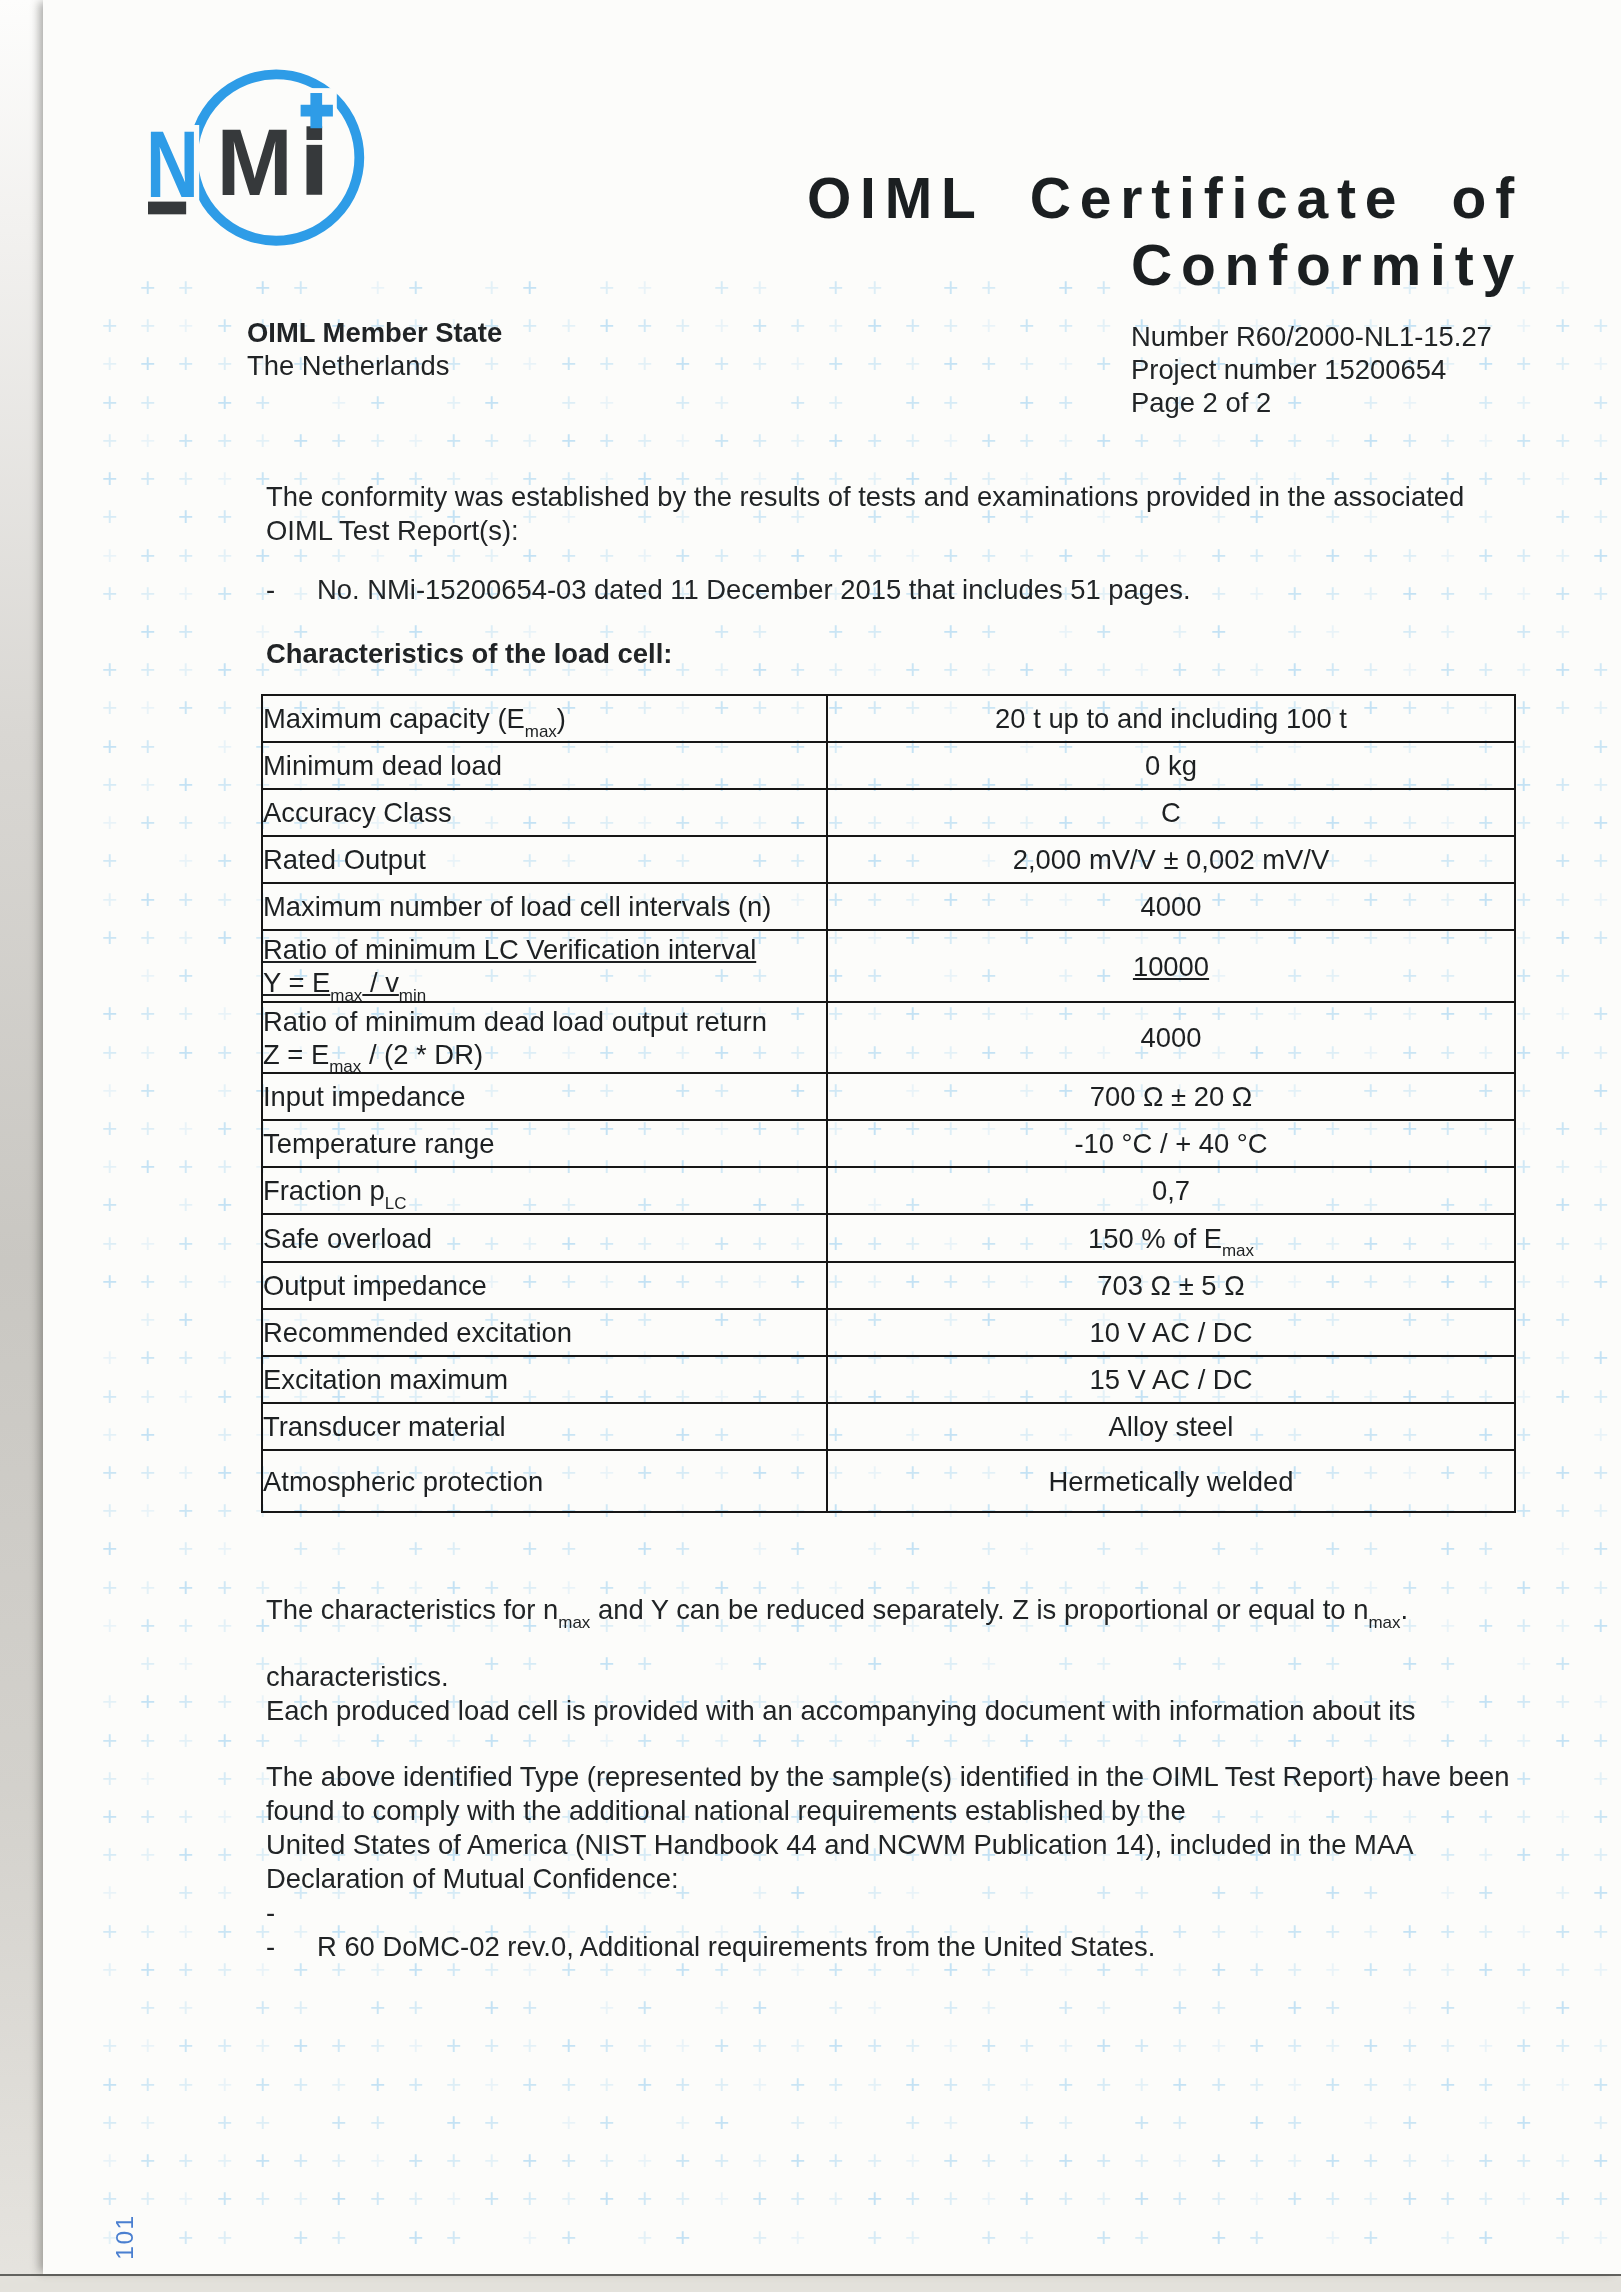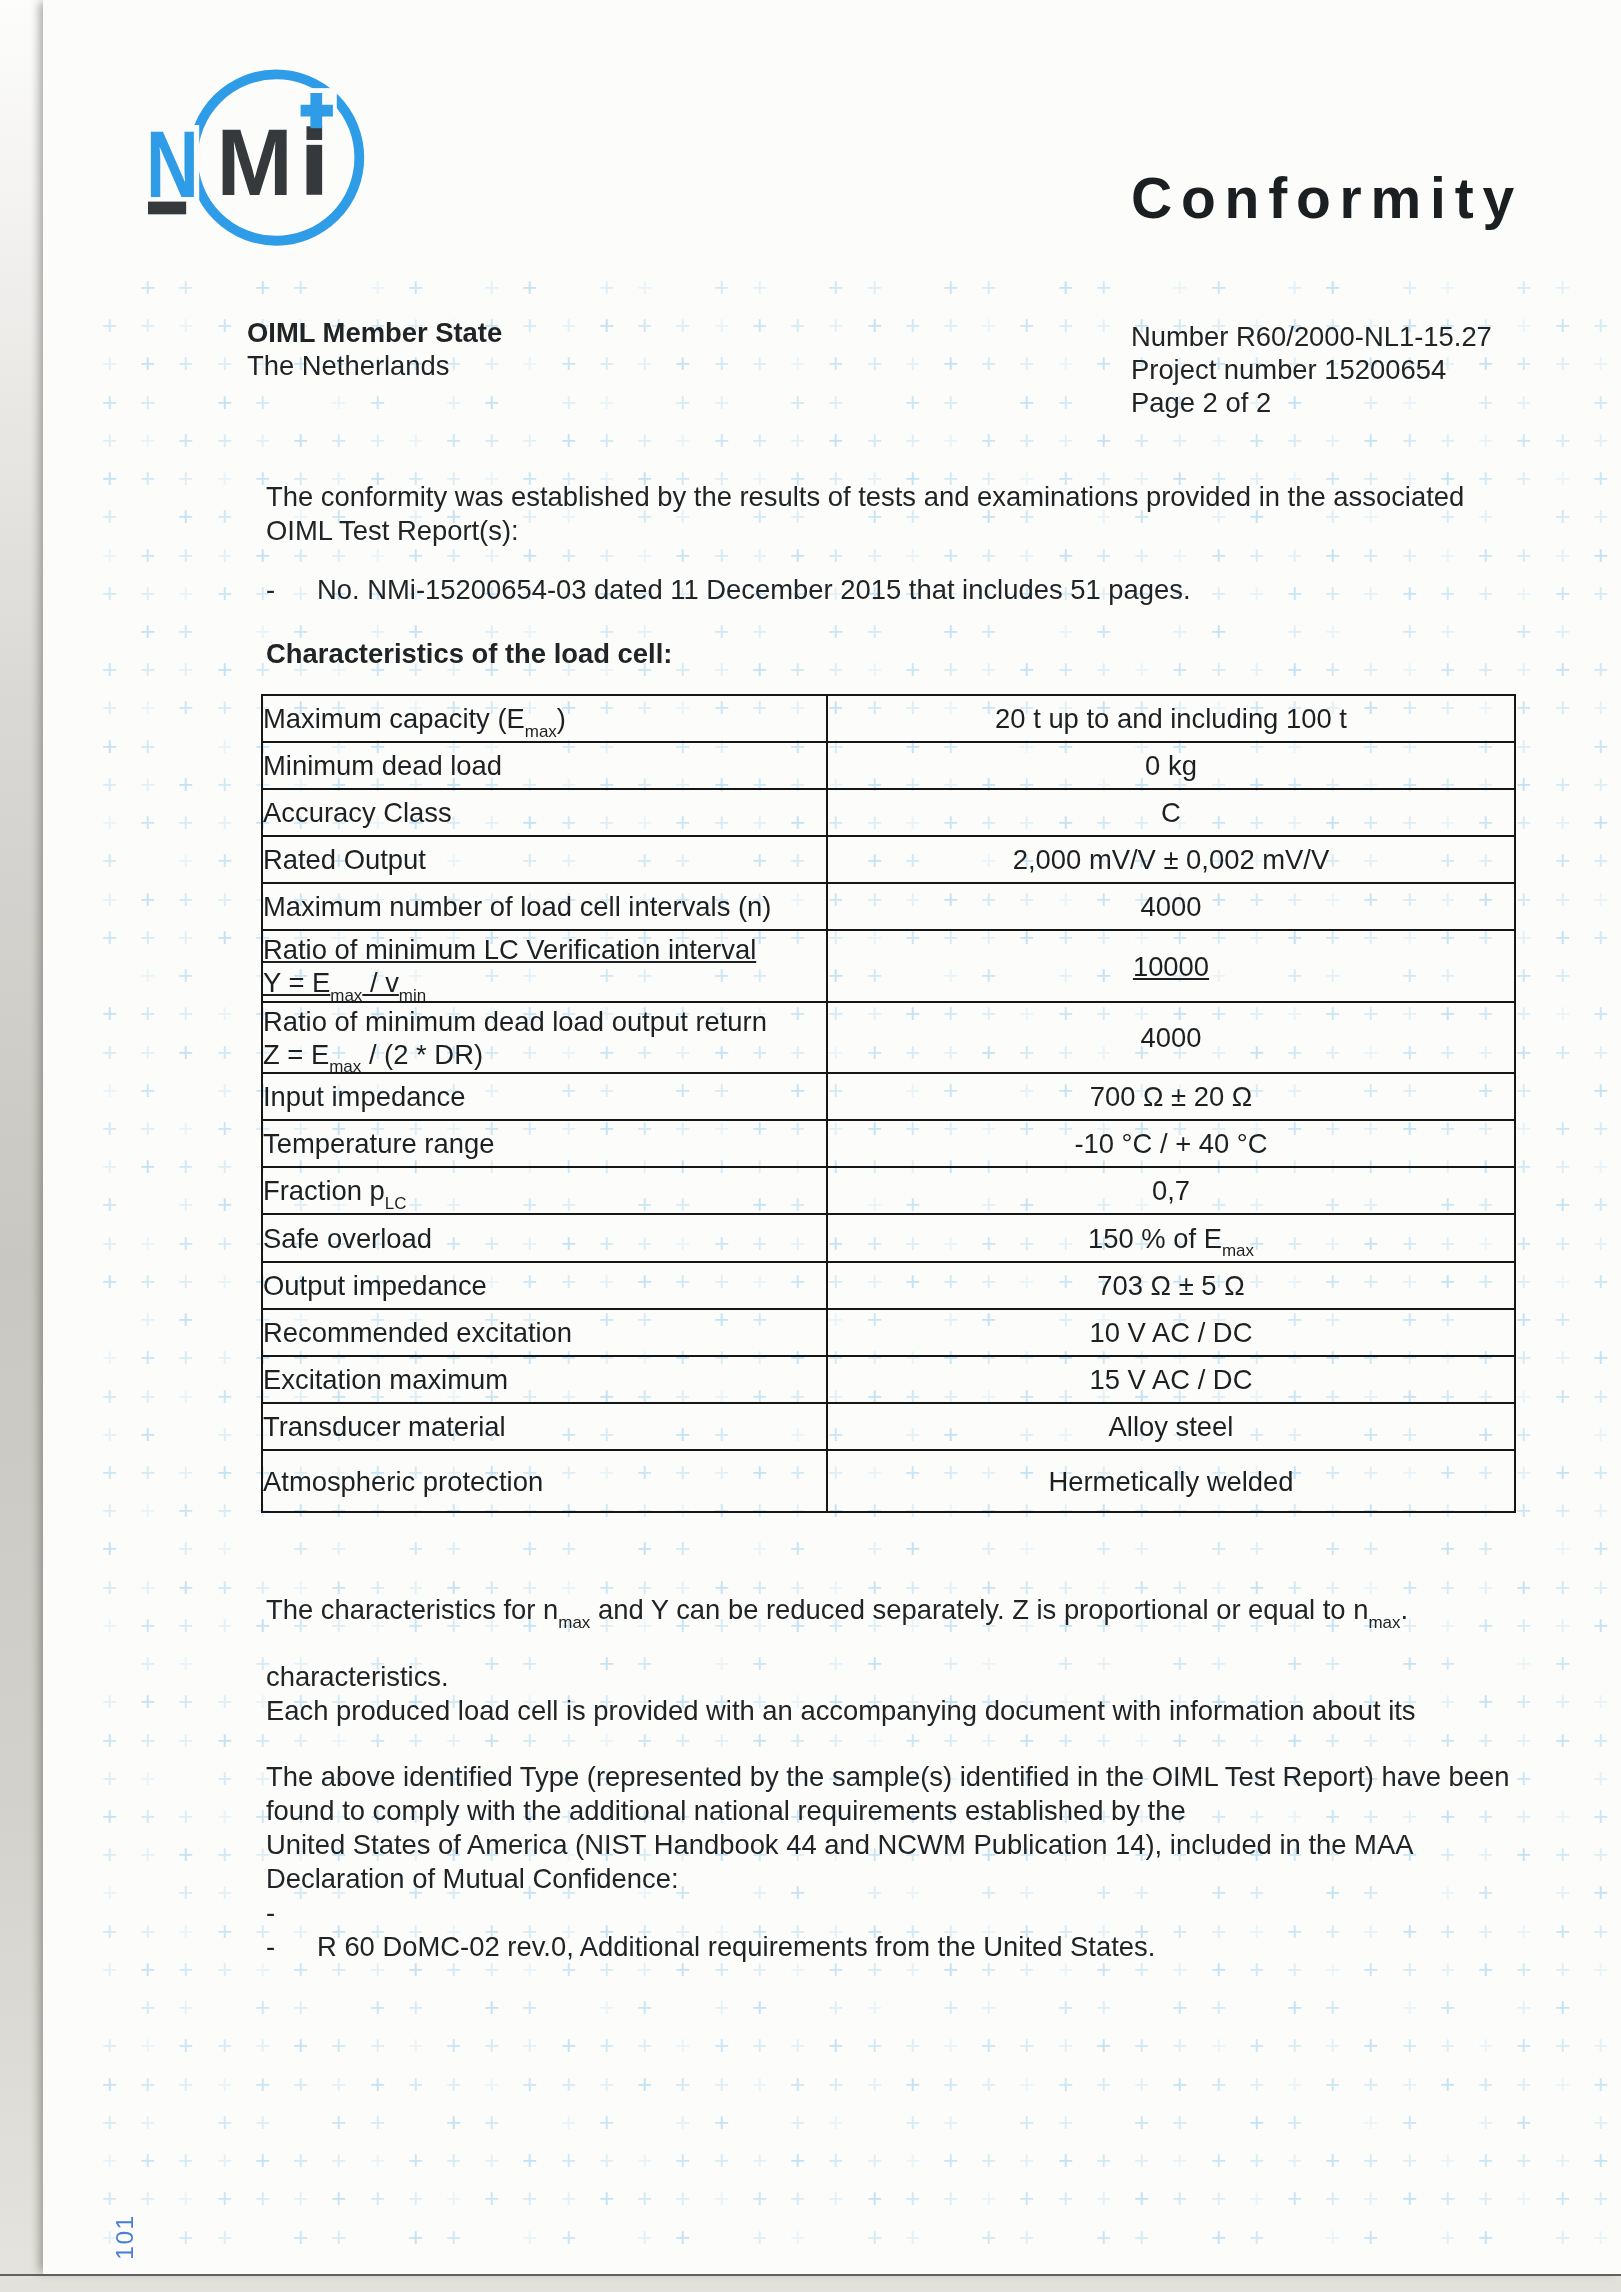--- a/index.html
+++ b/index.html
@@ -1928,20 +1928,21 @@
       <text x="82" y="149" font-family="Liberation Sans, sans-serif" font-weight="700" font-size="97" fill="#36393b" textLength="78" lengthAdjust="spacingAndGlyphs">M</text>
 
       <rect x="174" y="98" width="16" height="51" fill="#36393b"></rect>
       <rect x="174" y="79" width="16" height="14" fill="#36393b"></rect>
 
       <rect x="168" y="57" width="33" height="12" fill="#2e9ce7"></rect>
       <rect x="178" y="45" width="12" height="36" fill="#2e9ce7"></rect>
     </svg>
 
     <div class="title">
+      <div class="line">OIML Certificate of</div>
       <div class="line">Conformity</div>
     </div>
 
     <div class="member">
       <div class="b line">OIML Member State</div>
       <div class="line">The Netherlands</div>
     </div>
 
     <div class="meta">
       <div class="line">Number R60/2000-NL1-15.27</div>

